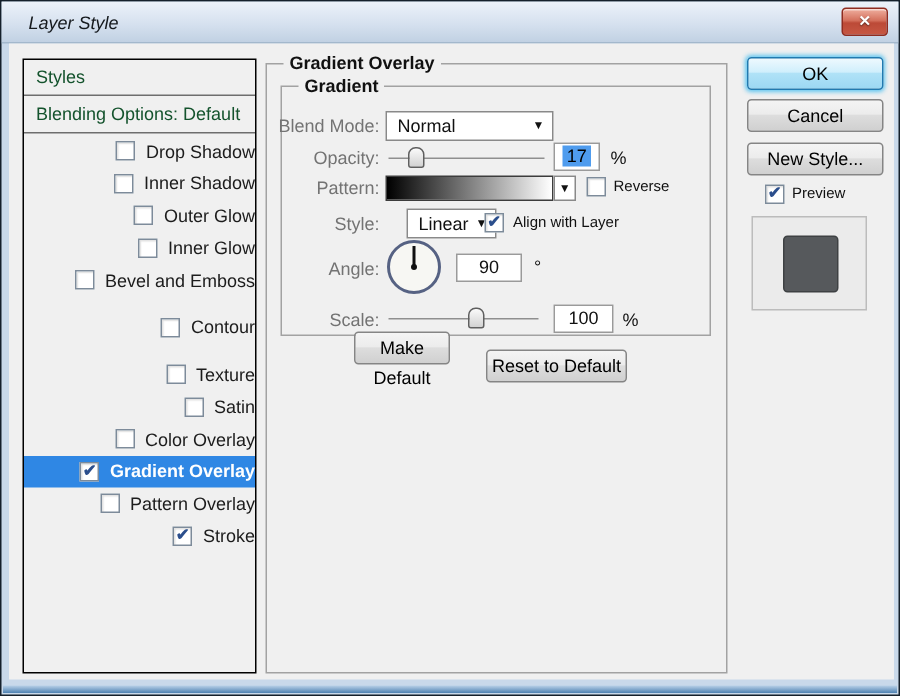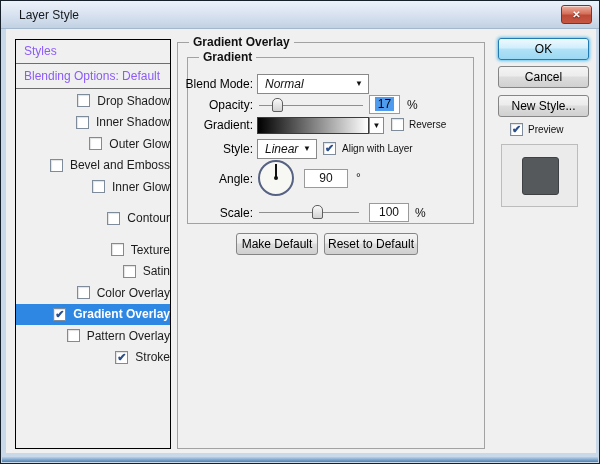--- a/index.html
+++ b/index.html
@@ -4,33 +4,33 @@
 <style>
   html,body{margin:0;padding:0;background:#888;}
   *{box-sizing:border-box;}
   .window{position:relative;width:600px;height:464px;background:#c9d9ea;
     border:1px solid #15202b;font-family:"Liberation Sans",sans-serif;overflow:hidden;}
   .window::after{content:"";position:absolute;left:1px;right:1px;bottom:1px;height:5px;
     background:linear-gradient(#b9d1e8,#4f82b2);}
   
   .titlebar{position:absolute;top:0;left:0;right:0;height:28px;
     background:linear-gradient(#ecf2fa,#d6e1ef 55%,#c1d1e3);border-bottom:1px solid #a3b8cc;}
-  .title{position:absolute;left:18px;top:7px;font-size:12px;color:#15191d;}
+  .title{position:absolute;left:18px;top:7px;font-size:12px;color:#15191d;font-style:italic;}
   .close-btn{position:absolute;top:4px;right:7px;width:31px;height:19px;
     border:1px solid #8f2c20;border-radius:3px;
     background:linear-gradient(#efaf9f,#d4705c 45%,#bc4a37 55%,#c65743);
     box-shadow:inset 0 1px 0 rgba(255,255,255,.55);
     color:#fff;font-size:10px;font-weight:bold;text-align:center;line-height:17px;
     text-shadow:0 1px 1px rgba(0,0,0,.55);cursor:default;}
   
   .client{position:absolute;left:5px;top:28px;width:590px;height:424px;background:#f0f0f0;}
   
   .sidebar{position:absolute;left:9px;top:10px;width:156px;height:410px;
     border:1px solid #000;background:#f0f0f0;}
-  .sb-head{height:24px;line-height:23px;padding-left:8px;font-size:12px;color:#8b5cf6;
+  .sb-head{height:24px;line-height:23px;padding-left:8px;font-size:12px;color:#14532d;
     border-bottom:1px solid #6e6e6e;cursor:default;}
   .sb-head.second{height:25px;line-height:24px;}
   .sb-items{position:absolute;top:50px;left:0;right:0;}
   .sb-row{height:21.5px;display:flex;align-items:center;padding-left:6px;
     font-size:12px;color:#1c1c1c;cursor:default;justify-content:flex-end;}
   .sb-row.ind{padding-left:25px;margin-top:10px;}
   .sb-row.sel{background:#2f87e4;color:#fff;font-weight:bold;}
   .cb{flex:0 0 13px;width:13px;height:13px;margin-right:7px;background:#fff;
     border:1px solid #7d8b9a;box-shadow:inset 1px 1px 1px rgba(0,0,0,.12);
     font-size:11px;line-height:11px;font-weight:bold;color:#2b4e8c;text-align:center;}
@@ -38,23 +38,23 @@
     box-shadow:inset 1px 1px 1px rgba(0,0,0,.12);
     font-size:11px;line-height:11px;font-weight:bold;color:#2b4e8c;text-align:center;}
   
   .fs{position:absolute;border:1px solid #a2a2a2;}
   .fs-legend{position:absolute;top:-8px;left:11px;background:#f0f0f0;padding:0 4px;
     font-size:12px;font-weight:bold;color:#111;white-space:nowrap;}
   .outer{left:171px;top:13px;width:308px;height:407px;}
   .inner{left:181px;top:28px;width:287px;height:167px;}
   
   .lbl{position:absolute;left:175px;width:72px;text-align:right;font-size:12px;
-    color:#000000;line-height:20px;white-space:nowrap;}
+    color:#737373;line-height:20px;white-space:nowrap;}
   .dd{position:absolute;background:#fff;border:1px solid #898989;font-size:12px;
-    line-height:18px;padding-left:7px;color:#111;cursor:default;font-style:italic;}
+    line-height:18px;padding-left:7px;color:#111;cursor:default;}
   .dd .arr{position:absolute;right:5px;top:0;line-height:18px;font-size:8px;color:#111;}
   .track{position:absolute;height:1px;background:#8f8f8f;}
   .thumb{position:absolute;width:11px;height:14px;top:-7px;
     background:linear-gradient(#fafafa,#d2d2d2);border:1px solid #5f5f5f;
     border-radius:5px 5px 2px 2px;}
   .valbox{position:absolute;background:#fff;border:1px solid #9a9a9a;font-size:12px;
     text-align:center;line-height:17px;color:#111;}
   .valbox .seltext{background:#4f9cee;color:#000000;padding:0 3px;}
   .unit{position:absolute;font-size:12px;color:#111;line-height:16px;}
   .grad-swatch{position:absolute;left:251px;top:88px;width:112px;height:17px;
@@ -101,25 +101,25 @@
           <div class="sb-row">
             <span class="cb"></span>
             <span>Inner Shadow</span>
           </div>
           <div class="sb-row">
             <span class="cb"></span>
             <span>Outer Glow</span>
           </div>
           <div class="sb-row">
             <span class="cb"></span>
+            <span>Inner Glow</span>
+          </div>
+          <div class="sb-row">
+            <span class="cb"></span>
             <span>Bevel and Emboss</span>
-          </div>
-          <div class="sb-row">
-            <span class="cb"></span>
-            <span>Inner Glow</span>
           </div>
           <div class="sb-row ind">
             <span class="cb"></span>
             <span>Contour</span>
           </div>
           <div class="sb-row ind">
             <span class="cb"></span>
             <span>Texture</span>
           </div>
           <div class="sb-row">
@@ -160,30 +160,30 @@
 
     <div class="lbl" style="top:66px">Opacity:</div>
     <div class="track" style="left:253px;top:76px;width:104px">
       <div class="thumb" style="left: calc(17% - 5px);"></div>
     </div>
     <div class="valbox" style="left:363px;top:66px;width:31px;height:19px">
       <span class="seltext">17</span>
     </div>
     <div class="unit" style="left:401px;top:68px">%</div>
 
-    <div class="lbl" style="top:86px">Gradient:</div>
+    <div class="lbl" style="top:86px">Pattern:</div>
     <div class="grad-swatch"></div>
     <div class="grad-arrow">
       <span>▼</span>
     </div>
     <div class="cb2" style="left:385px;top:89px"></div>
     <div class="sublbl" style="left:403px;top:87px">Reverse</div>
 
     <div class="lbl" style="top:110px">Style:</div>
-    <div class="dd" style="left:251px;top:110px;width:60px;height:20px">
+    <div class="dd" style="left:265px;top:110px;width:60px;height:20px">
       <span>Linear</span>
       <span class="arr">▼</span>
     </div>
     <div class="cb2" style="left:317px;top:113px">
       <span>✔</span>
     </div>
     <div class="sublbl" style="left:336px;top:111px">Align with Layer</div>
 
     <div class="lbl" style="top:140px">Angle:</div>
     <div class="dial">
@@ -197,21 +197,21 @@
 
     <div class="lbl" style="top:174px">Scale:</div>
     <div class="track" style="left:253px;top:183px;width:100px">
       <div class="thumb" style="left: calc(58% - 5px);"></div>
     </div>
     <div class="valbox" style="left:363px;top:174px;width:40px;height:19px">
       <span>100</span>
     </div>
     <div class="unit" style="left:409px;top:176px">%</div>
 
-    <div class="btn" style="left:230px;top:204px;width:82px;height:22px">Make Default</div>
+    <div class="btn" style="left:230px;top:192px;width:64px;height:22px">Make Default</div>
     <div class="btn ok" style="left:492px;top:9px;width:91px;height:22px">OK</div>
 
     <div class="btn" style="left:318px;top:204px;width:94px;height:22px">Reset to Default</div>
     <div class="btn" style="left:492px;top:37px;width:91px;height:22px">Cancel</div>
     <div class="btn" style="left:492px;top:66px;width:91px;height:22px">New Style...</div>
     <div class="cb2" style="left:504px;top:94px">
       <span>✔</span>
     </div>
     <div class="sublbl" style="left:522px;top:92px">Preview</div>
 

